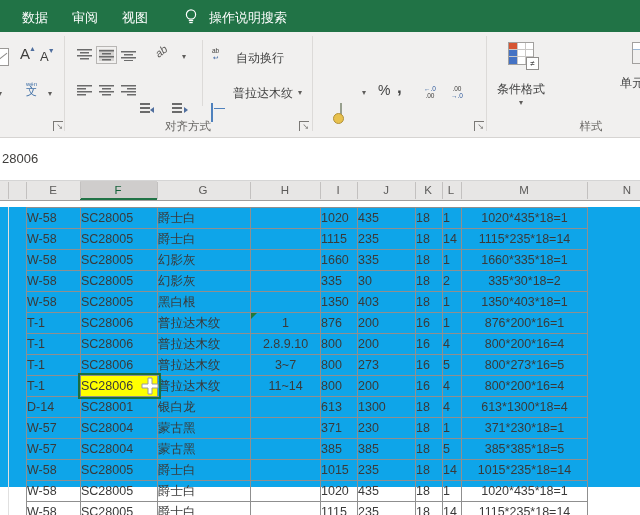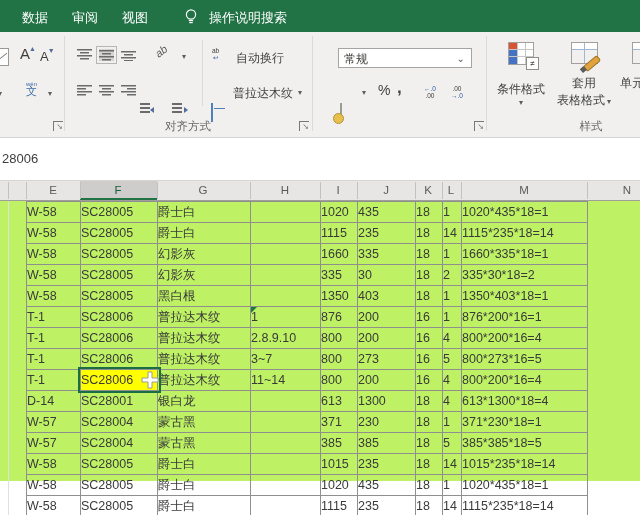--- a/index.html
+++ b/index.html
@@ -62,27 +62,27 @@
   
   .fbar{left:0;top:138px;width:640px;height:42px;background:#fff;border-bottom:1px solid #d5d5d5}
   .fbar .ftext{position:absolute;left:2px;top:0;line-height:42px;font-size:13px;color:#3f3e3c}
   
   .colheaders{left:0;top:181px;width:640px;height:20px;background:#e7e6e5;border-bottom:1px solid #9f9e9d;box-sizing:border-box}
   .fhl{position:absolute;left:80px;top:0;width:77px;height:17px;background:#cfcdcc;border-bottom:2px solid #217346}
   .colhead{position:absolute;top:3px;transform:translateX(-50%);font-size:11.5px;color:#5c5b5a}
   .colhead.selhead{color:#14613a}
   .htick{position:absolute;top:1px;width:1px;height:17px;background:#c3c1c0}
   
-  .sheet{left:0;top:201px;width:640px;height:280px;background:#bef264}
+  .sheet{left:0;top:207px;width:640px;height:280px;background:#0ea5e9}
   .gline{position:absolute;left:8px;top:0;width:1px;height:314px;background:#e0e0e0}
   table.grid{position:absolute;left:26px;top:0;border-collapse:collapse;table-layout:fixed}
   table.grid td{border:1px solid #8f8f8f;height:20px;padding:0;font-size:12.5px;color:#3a3a3a;
     white-space:nowrap;overflow:hidden;line-height:20px}
   td.txt{text-align:left;padding:0 3px 0 6px}
-  td.txtH{text-align:left;padding:0 2px 0 3px}
+  td.txtH{text-align:center;padding:0 2px 0 3px}
   td.num{text-align:left;padding:0 3px 0 1px}
   td.selcell{background:#ffff00}
   .seloutline{left:78px;top:166px;width:79px;height:22px;border:2px solid #1a6e41;pointer-events:none}
   .tri{left:251px;top:106px;width:0;height:0;border-top:6px solid #1e7a3c;border-right:6px solid transparent}
   .cursor{left:140px;top:169px}
 </style>
 </head>
 <body>
 
 <div class="abs titlebar">
@@ -130,44 +130,33 @@
   <span class="abs align-ic al-right" style="left:121px;top:53px"></span>
   <span class="abs ind ind-l" style="left:150px;top:53px"><span class="arr"></span><span class="bars"></span></span>
   <span class="abs ind ind-r" style="left:172px;top:53px"><span class="bars"></span><span class="arr" style="left:12px"></span></span>
   <span class="abs mergebox" style="left:211px;top:54px"><i></i></span>
   <span class="abs rbtn" style="left:233px;top:53px">普拉达木纹</span>
   <span class="abs chev" style="left:298px;top:56px">▾</span>
   <div class="abs grouplabel" style="left:64px;width:248px">对齐方式</div>
   <span class="abs launcher" style="left:299px;top:89px">↘</span>
 
   
-  <div class="abs combo">
-    <span>常规</span>
-    <span class="chev" style="font-size:10px">⌄</span>
-  </div>
   <span class="abs money" style="left:338px;top:54px"><i></i></span>
   <span class="abs chev" style="left:362px;top:56px">▾</span>
   <span class="abs rbtn" style="left:378px;top:50px;font-size:14px">%</span>
   <span class="abs rbtn" style="left:397px;top:46px;font-size:17px;font-weight:bold">,</span>
   <span class="abs mini2" style="left:424px;top:53px"><b>←.0</b><br><span>.00</span></span>
   <span class="abs mini2" style="left:451px;top:53px"><span>.00</span><br><b>→.0</b></span>
   <span class="abs launcher" style="left:474px;top:89px">↘</span>
 
   
   <div class="abs" style="left:490px;top:6px;width:62px;text-align:center">
     <span class="cfgrid" style="display:inline-block;margin-top:4px"><span class="c1"></span><span class="c2"></span><span class="c3"></span><span class="neq">≠</span></span>
     <div class="rbtn" style="margin-top:12px">条件格式</div>
     <div class="chev">▾</div>
-  </div>
-  <div class="abs" style="left:553px;top:6px;width:62px;text-align:center">
-    <span class="ftgrid" style="display:inline-block;margin-top:4px"><span class="brush">
-          <i></i>
-        </span></span>
-    <div class="rbtn" style="margin-top:7px">套用</div>
-    <div class="rbtn"><span>表格格式</span><span class="chev"> ▾</span></div>
   </div>
   <div class="abs" style="left:620px;top:6px;width:80px;text-align:left">
     <span class="ftgrid" style="display:inline-block;margin-top:4px;margin-left:12px"></span>
     <div class="rbtn" style="margin-top:7px">单元格样式</div>
   </div>
   <div class="abs grouplabel" style="left:486px;width:210px">样式</div>
 </div>
 
 <div class="abs fbar">
   <span class="ftext">28006</span>

